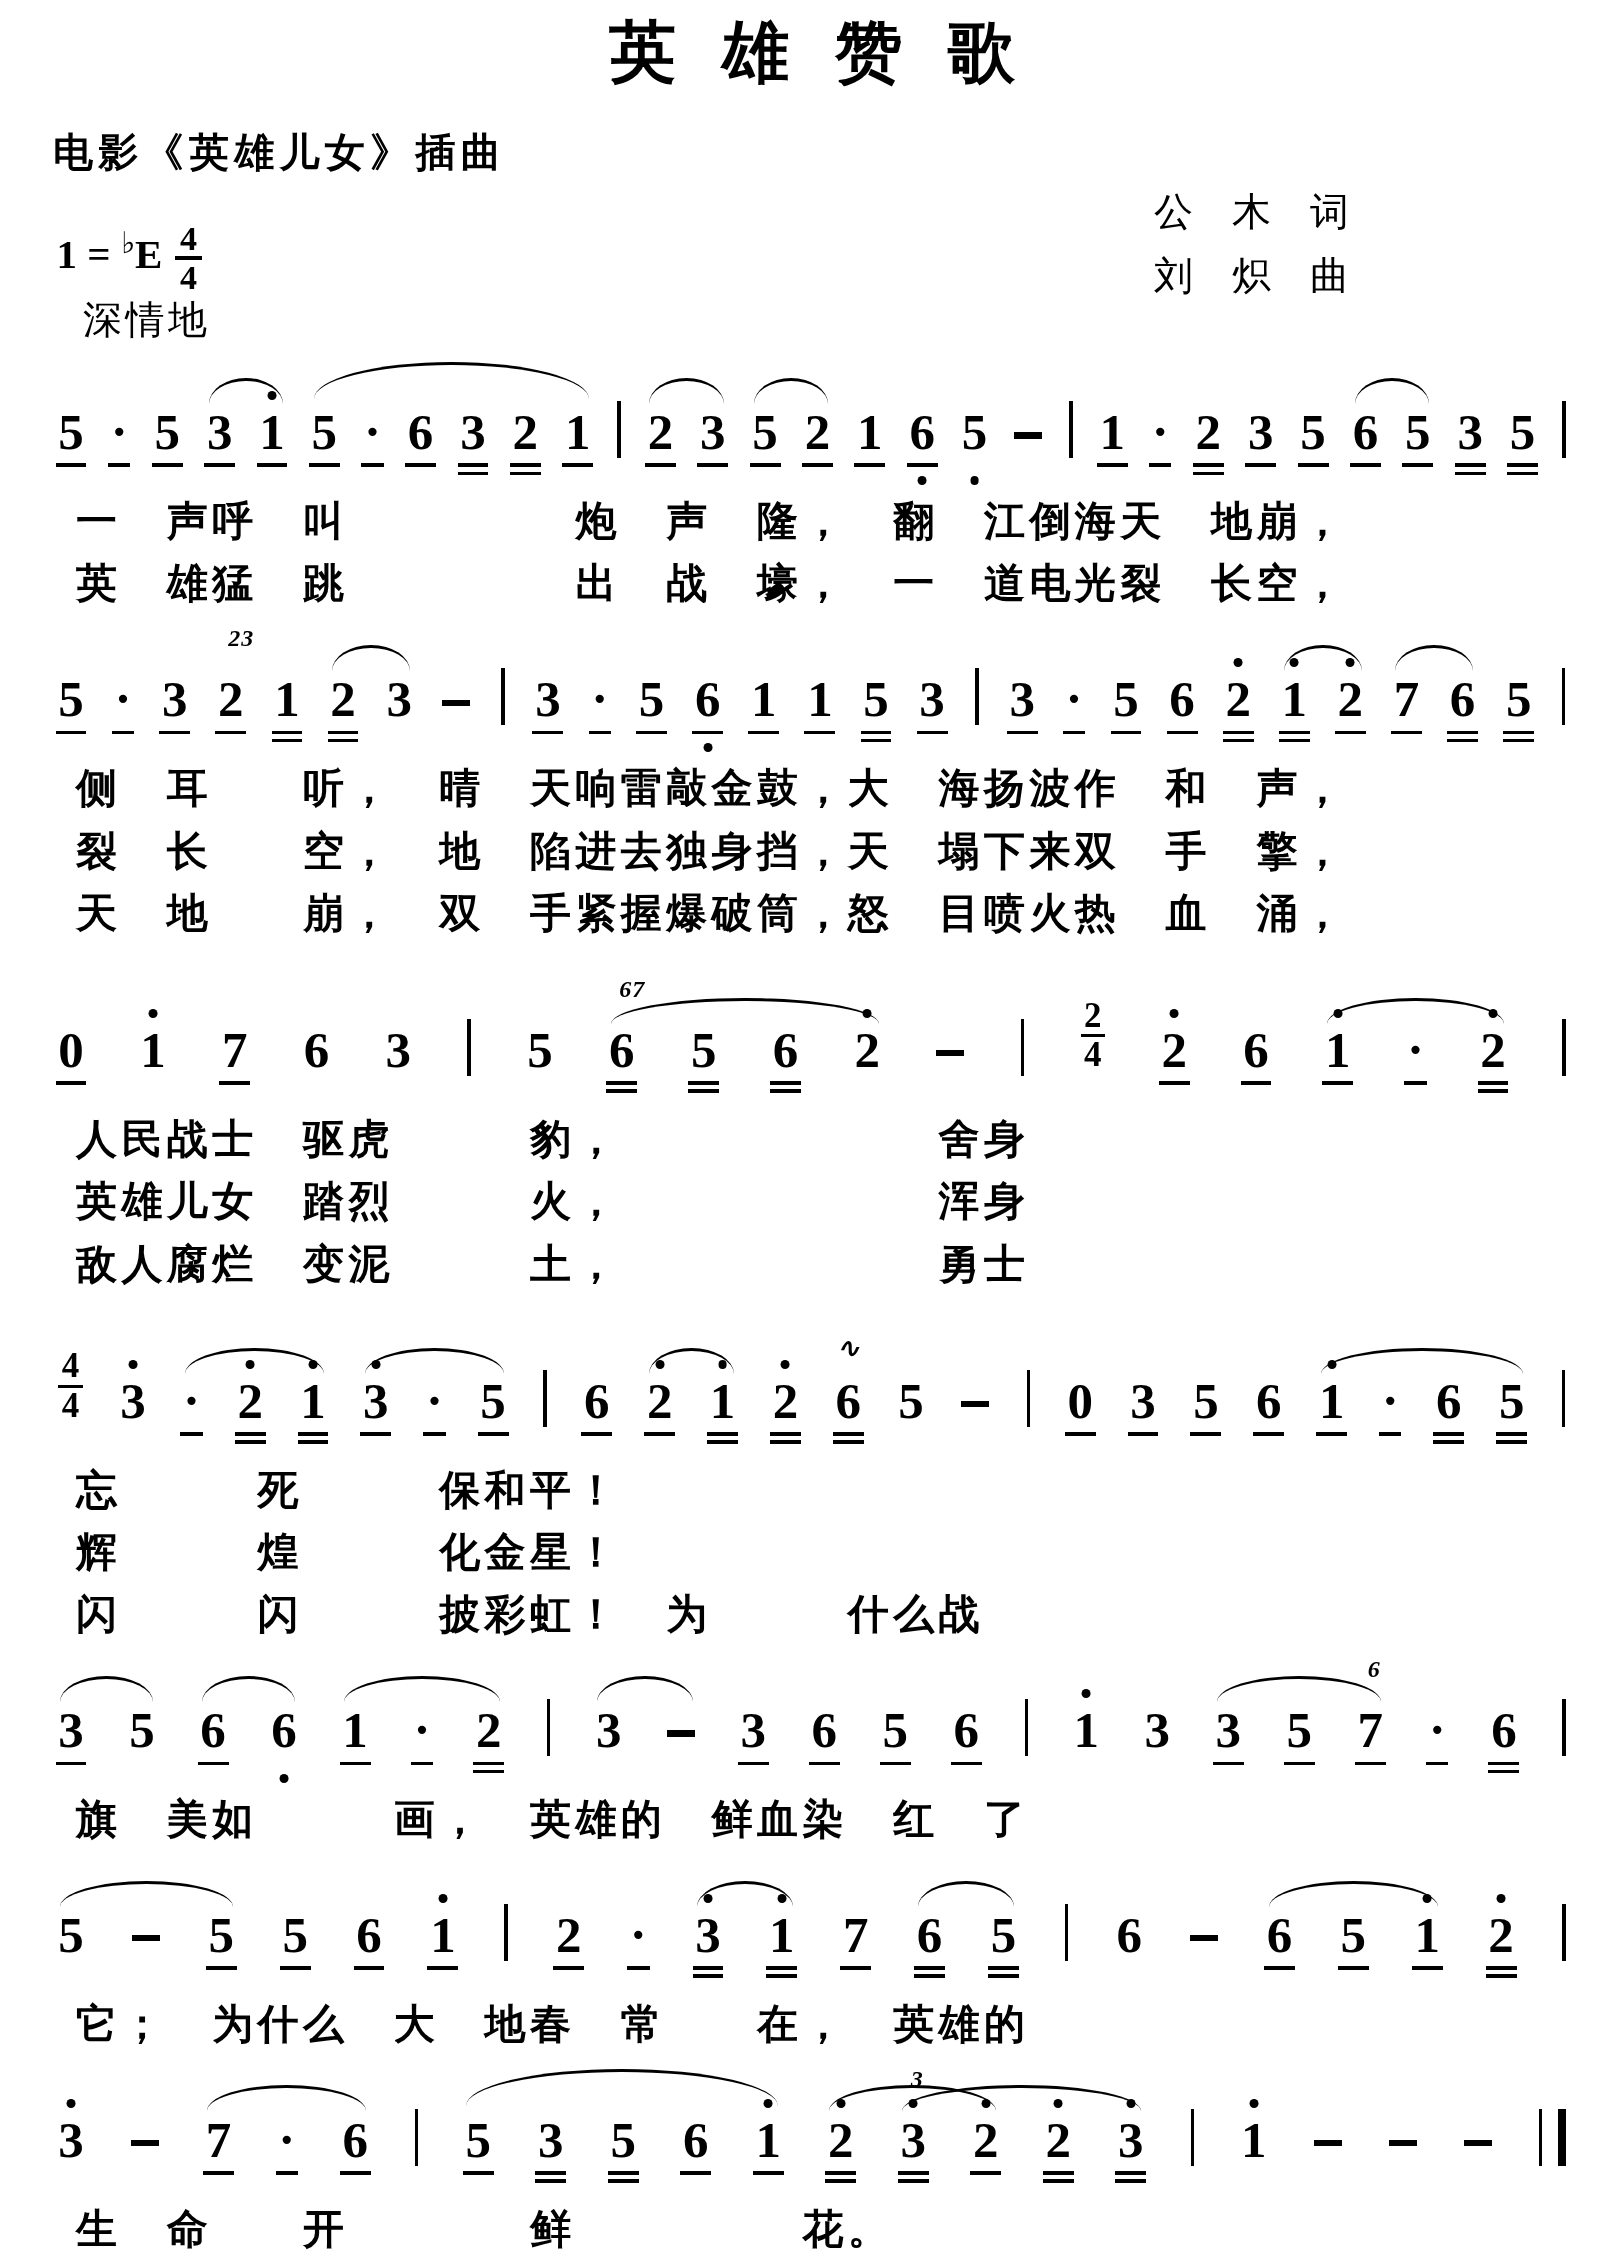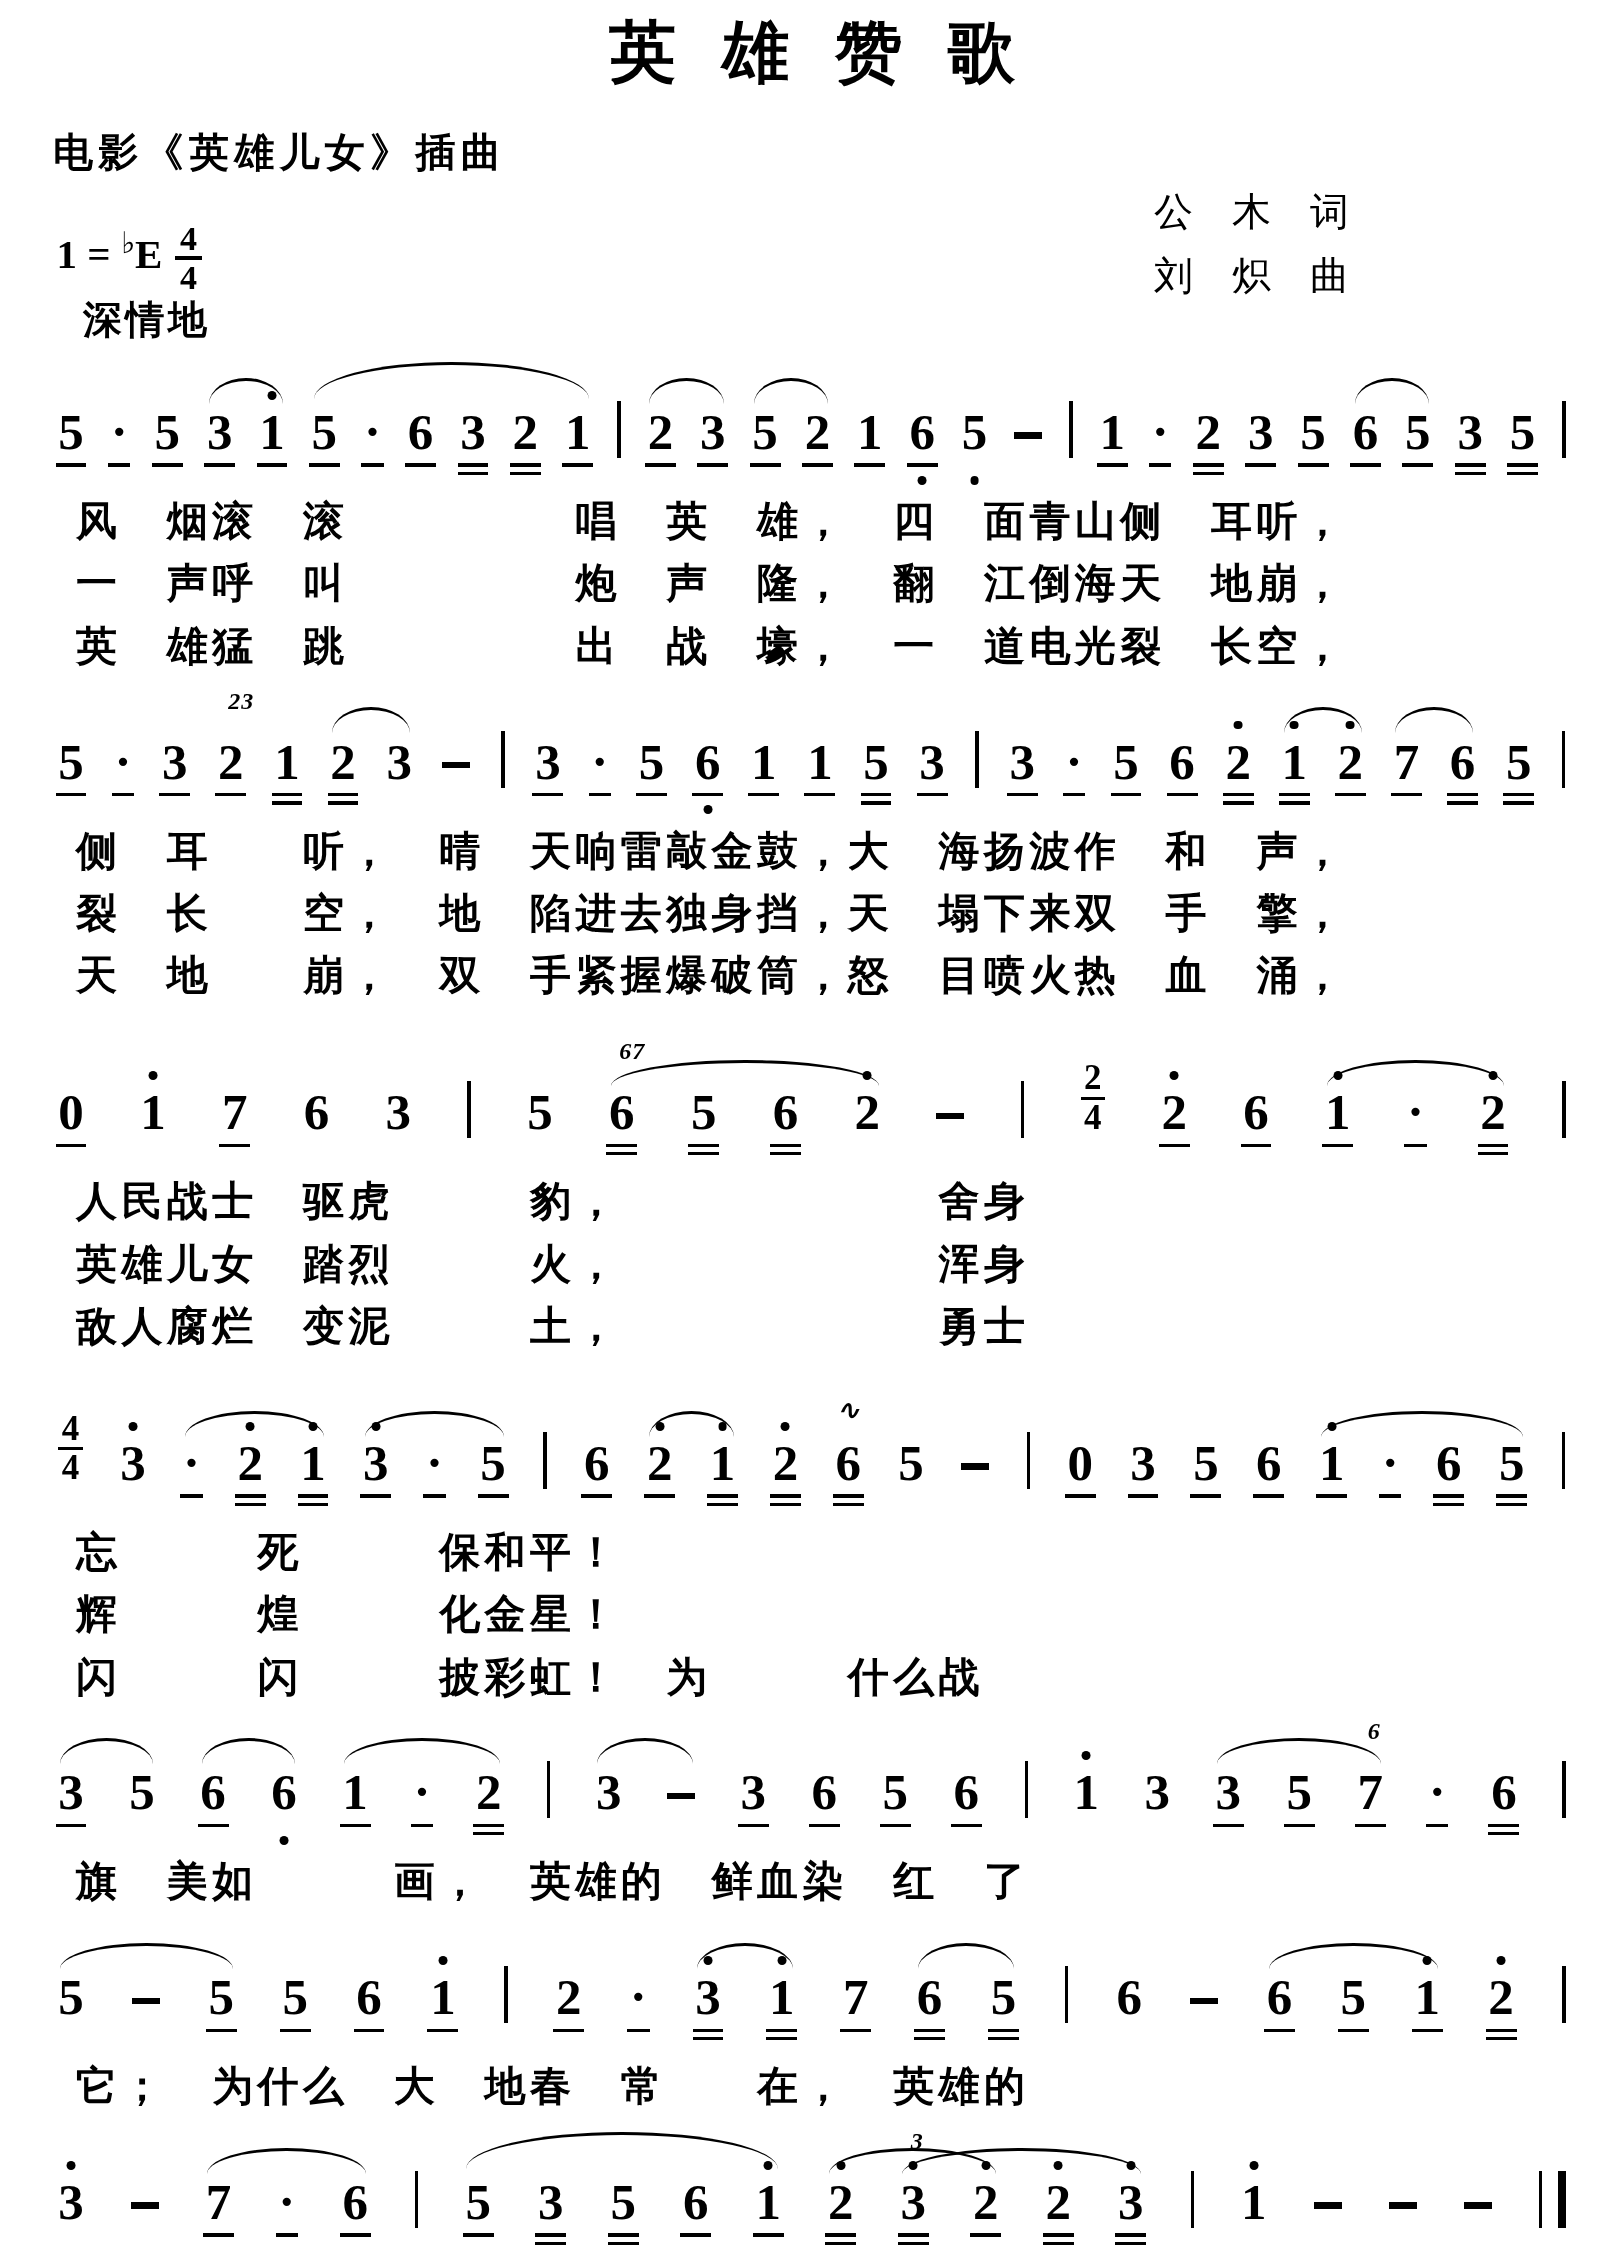--- a/index.html
+++ b/index.html
@@ -13,21 +13,21 @@
   .subtitle{font-size:40px;font-weight:bold;text-align:left;
             letter-spacing:5.3px;margin-top:26.6px;white-space:nowrap;}
   .meta-row{position:relative;height:168px;}
   .keysig{position:absolute;left:3.5px;top:41px;font-size:41px;font-weight:bold;
           font-family:"Liberation Serif","DejaVu Serif",serif;white-space:nowrap;}
   .keysig .flat{font-size:30px;vertical-align:super;}
   .frac{display:inline-flex;flex-direction:column;vertical-align:middle;
         font-size:34px;line-height:1.05;text-align:center;margin-left:12.4px;}
   .frac i{font-style:normal;padding:0 5.3px;}
   .frac i:first-child{border-bottom:4.4px solid #000;}
-  .tempo{position:absolute;left:30px;top:113px;font-size:39px;font-weight:bold;letter-spacing:3.5px;}
+  .tempo{position:absolute;left:30px;top:113px;font-size:39px;font-weight:normal;letter-spacing:3.5px;}
   .credits{position:absolute;right:222px;top:0;font-size:39px;line-height:1.65;
            text-align:left;white-space:pre;}
 
   
   .system{margin-top:3.5px;}
   .notation{position:relative;display:flex;align-items:flex-end;justify-content:space-between;
             padding:50px 5.3px 32px 5.3px;font-size:51px;line-height:1;font-weight:bold;
             font-family:"Liberation Serif","DejaVu Serif",serif;}
   .tok{position:relative;text-align:center;}
   .tok .da{position:absolute;top:-16px;left:50%;transform:translateX(-50%);
@@ -107,21 +107,20 @@
           <span class="tok"><span>3</span><i class="u1"></i><i class="u2"></i></span>
           <span class="tok"><span>5</span><i class="u1"></i><i class="u2"></i></span>
           <span class="tok bar"></span>
           <div class="slur" style="left: 156px; width: 74px; top: 26.6px; height: 23px;"></div>
           <div class="slur" style="left: 261px; width: 275px; top: 10.6px; height: 34px;"></div>
           <div class="slur" style="left: 596px; width: 75px; top: 26.6px; height: 23px;"></div>
           <div class="slur" style="left: 701px; width: 74px; top: 26.6px; height: 23px;"></div>
           <div class="slur" style="left: 1302px; width: 74px; top: 26.6px; height: 23px;"></div>
         </div>
         <div class="lyrics">
-          <div class="lyric-row">风　烟滚　滚　　　　　唱　英　雄，　四　面青山侧　耳听，</div>
           <div class="lyric-row">一　声呼　叫　　　　　炮　声　隆，　翻　江倒海天　地崩，</div>
           <div class="lyric-row">英　雄猛　跳　　　　　出　战　壕，　一　道电光裂　长空，</div>
         </div>
       </div>
       <div class="system">
         <div class="notation">
           <span class="tok"><span>5</span><i class="u1"></i></span>
           <span class="tok"><span>·</span><i class="u1"></i></span>
           <span class="tok"><span>3</span><i class="u1"></i></span>
           <span class="tok"><span>2</span><i class="u1"></i><i class="gr">23</i></span>

